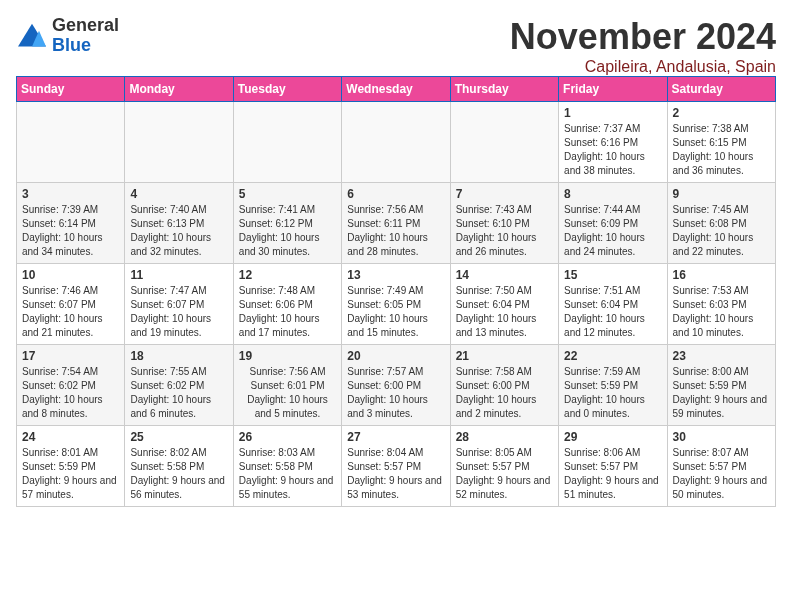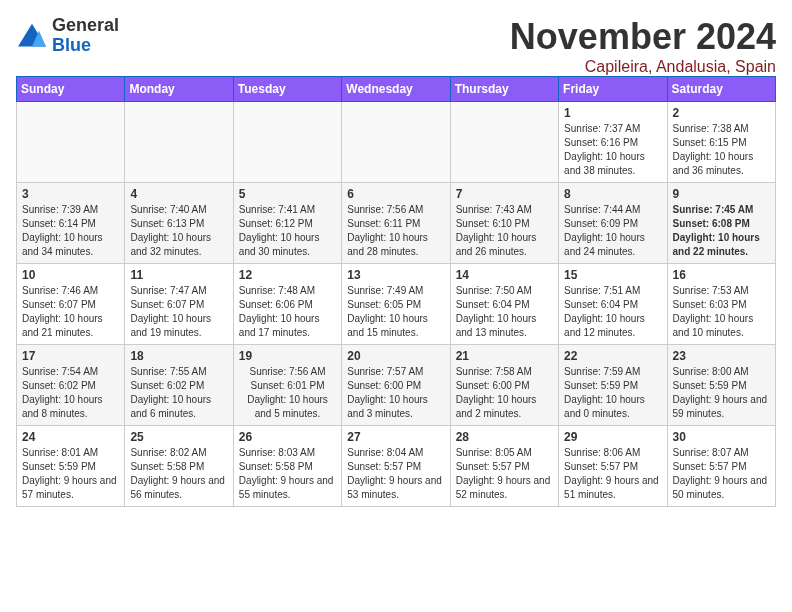--- a/index.html
+++ b/index.html
@@ -73,21 +73,21 @@
       font-size: 12px;
       margin-bottom: 2px;
     }
     .day-info {
       font-size: 10px;
       line-height: 1.4;
       color: #333;
     }
     tr:nth-child(odd) td { background: #fff; }
     tr:nth-child(even) td { background: #f5f5f5; }
-    .calendar thead tr th { background: #8b5cf6; margin-top: 32px; }
+    .calendar thead tr th { background: #ec4899; margin-top: 32px; }
   </style>
 </head>
 <body>
 
 <div class="header">
   <div class="logo">
     <svg class="logo-icon" viewBox="0 0 36 32" xmlns="http://www.w3.org/2000/svg">
       <polygon points="18,2 34,28 2,28" fill="#1565c0"></polygon>
       <polygon points="26,10 34,28 18,28" fill="#42a5f5"></polygon>
     </svg>
@@ -166,21 +166,21 @@
 Daylight: 10 hours and 26 minutes.</div>
         </td>
         <td>
           <div class="day-num">8</div>
           <div class="day-info" style="white-space: pre-line;">Sunrise: 7:44 AM
 Sunset: 6:09 PM
 Daylight: 10 hours and 24 minutes.</div>
         </td>
         <td>
           <div class="day-num">9</div>
-          <div class="day-info" style="white-space: pre-line; font-weight: bold;">Sunrise: 7:45 AM
+          <div class="day-info" style="white-space: pre-line;">Sunrise: 7:45 AM
 Sunset: 6:08 PM
 Daylight: 10 hours and 22 minutes.</div>
         </td>
       </tr>
       <tr>
         <td>
           <div class="day-num">10</div>
           <div class="day-info" style="white-space: pre-line;">Sunrise: 7:46 AM
 Sunset: 6:07 PM
 Daylight: 10 hours and 21 minutes.</div>

